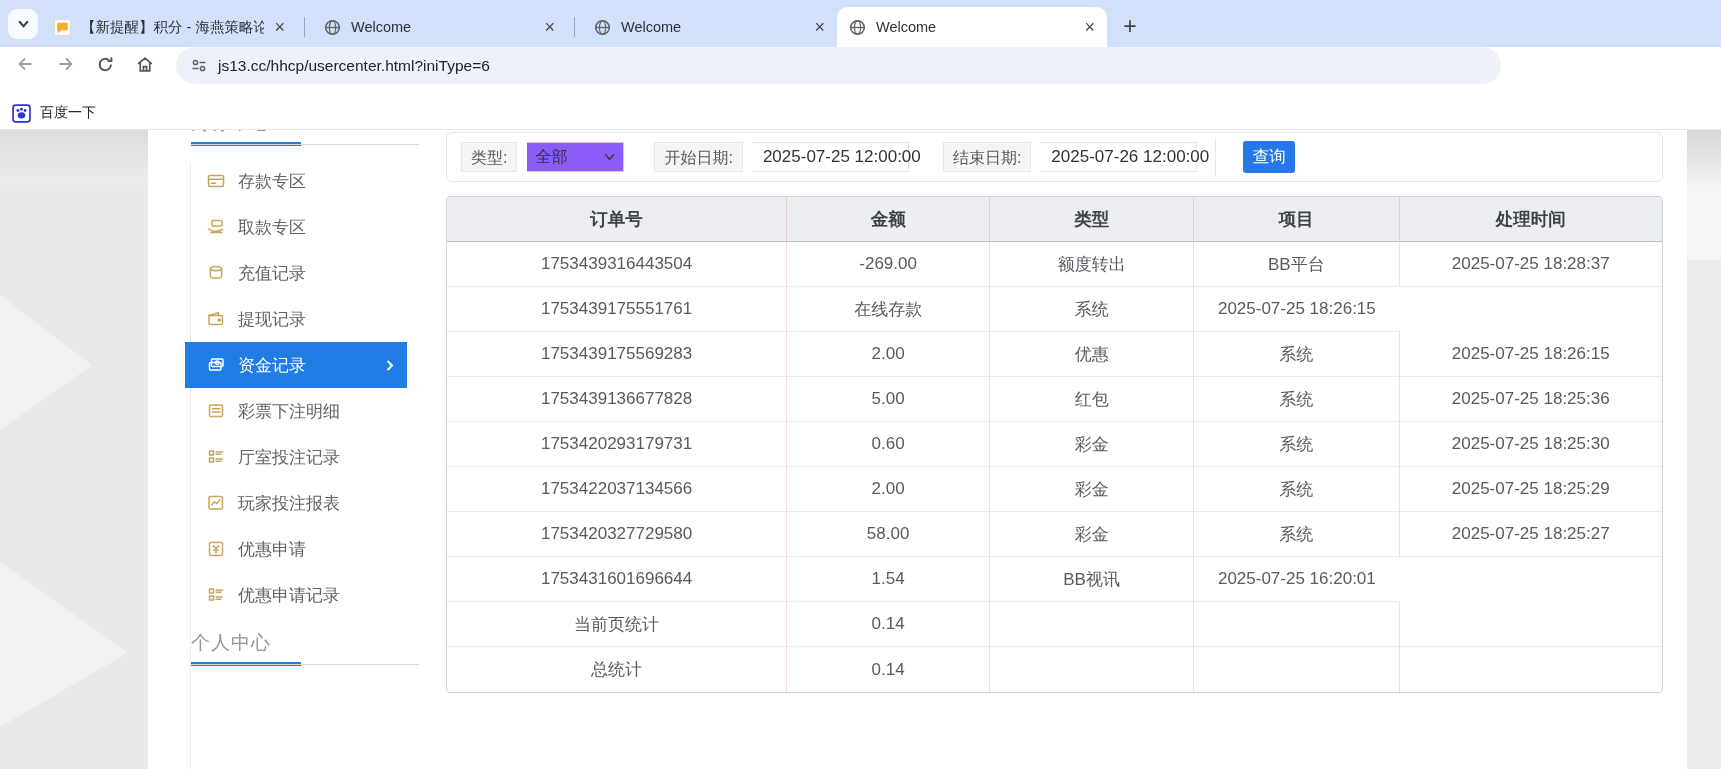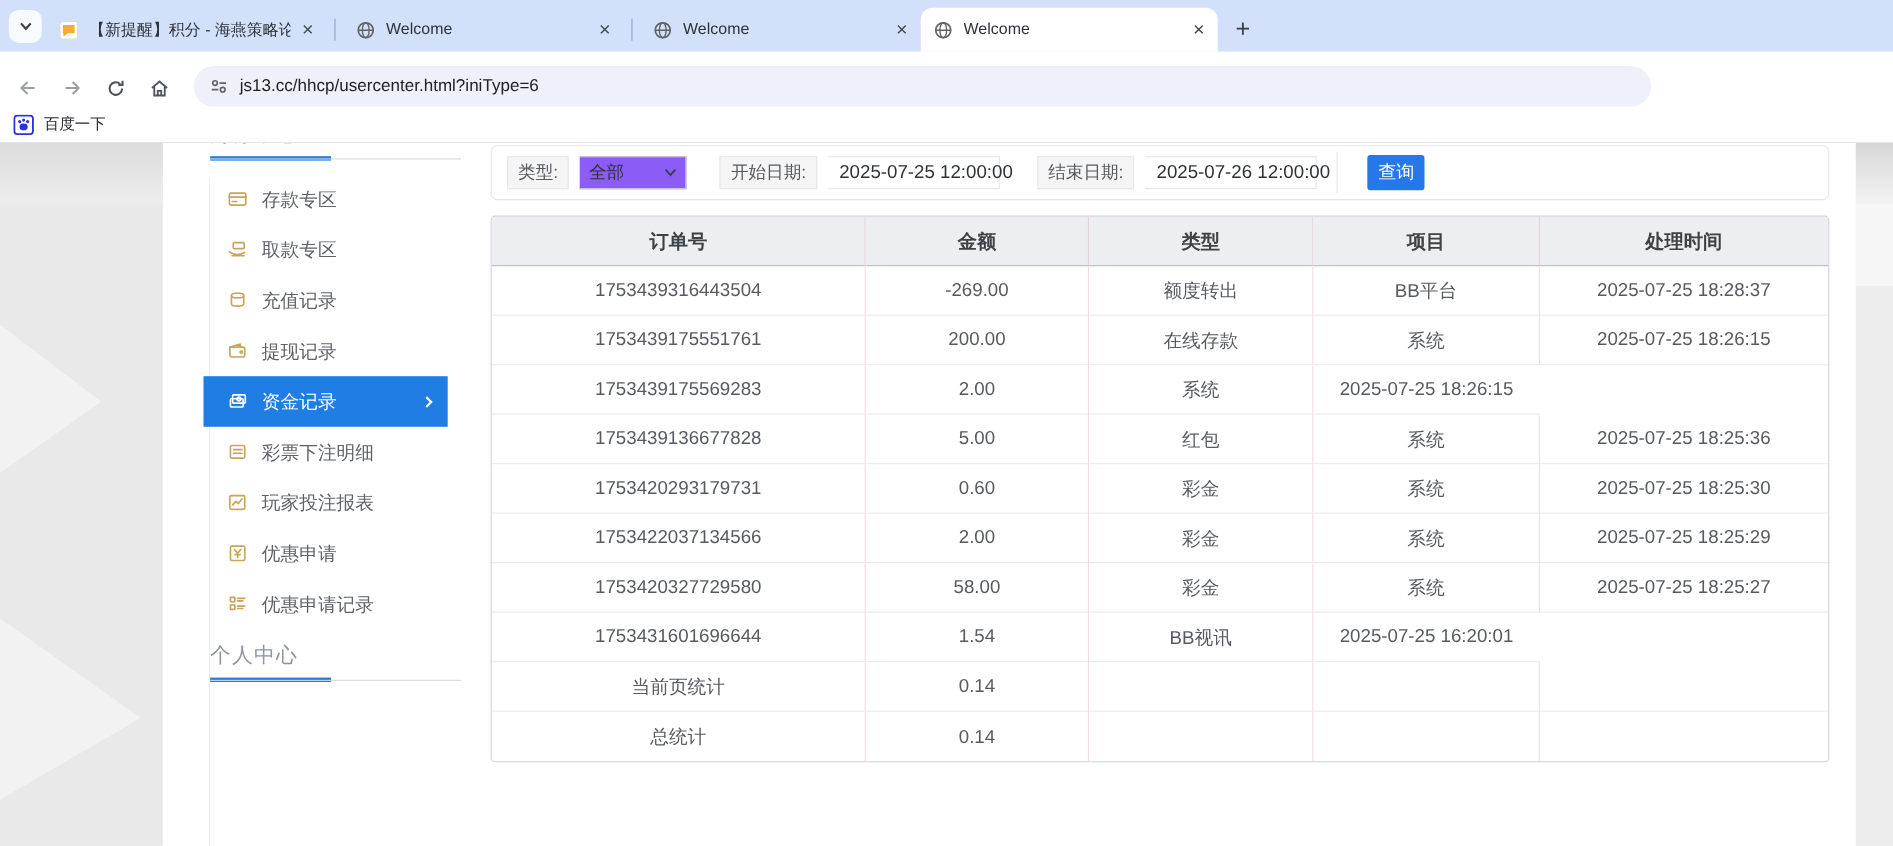--- a/index.html
+++ b/index.html
@@ -11,21 +11,21 @@
   .tab-search{width:30px;height:30px;margin:0 4px 8px 8px;border-radius:9px;background:#f7faff;display:flex;align-items:center;justify-content:center;flex:none;}
   .tabs{display:flex;align-items:flex-end;height:47px;}
   .tab{width:255px;height:40px;display:flex;align-items:center;padding:0 8px 0 12px;box-sizing:border-box;flex:none;}
   .tab.active{width:270px;background:#fff;border-radius:11px 11px 0 0;}
   .tfav{width:17px;height:17px;margin-right:10px;flex:none;display:flex;}
   .ttitle{font-size:14.5px;color:#2d3138;flex:1;overflow:hidden;white-space:nowrap;text-overflow:clip;}
   .tclose{margin-left:6px;font-size:18px;color:#44484e;line-height:1;padding:0 4px;flex:none;}
   .tdiv{width:1px;height:20px;background:#8fa3c7;margin:0 7px 10px 7px;align-self:flex-end;}
   .newtab{width:30px;height:34px;margin:0 0 4px 8px;font-size:23px;color:#3c4043;display:flex;align-items:center;justify-content:center;align-self:flex-end;}
 
-  .toolbar{position:absolute;left:0;top:47px;width:1721px;height:50px;background:#fff;display:flex;align-items:flex-end;}
+  .toolbar{position:absolute;left:0;top:47px;width:1721px;height:50px;background:#fff;display:flex;align-items:flex-start;}
   .navbtn{width:34px;height:34px;display:flex;align-items:center;justify-content:center;margin-left:6px;flex:none;}
   .navbtn:first-child{margin-left:8px;}
   .urlbar{margin-left:14px;width:1325px;height:37px;border-radius:19px;background:#eef1fa;display:flex;align-items:center;padding:0 14px;box-sizing:border-box;}
   .url{font-size:15.5px;color:#202124;margin-left:10px;white-space:nowrap;}
 
   .bookmarks{position:absolute;left:0;top:97px;width:1721px;height:33px;background:#fff;border-bottom:1px solid #e3e6ea;display:flex;align-items:center;box-sizing:border-box;}
   .bookmark{display:flex;align-items:center;margin-left:12px;height:24px;}
   .bookmark span.blabel{font-size:14px;color:#23262b;margin-left:9px;}
 
   
@@ -249,20 +249,33 @@
           </div>
           <div class="menu-item">
             <span class="micon">
               <svg width="18" height="18" viewBox="0 0 18 18" fill="none" stroke="#c8a45c" stroke-width="1.5" stroke-linecap="round" stroke-linejoin="round">
                 <rect x="2.5" y="3" width="13" height="11.5" rx="1.3"></rect>
                 <line x1="5.2" y1="6.7" x2="13" y2="6.7"></line>
                 <line x1="5.2" y1="10" x2="13" y2="10"></line>
               </svg>
             </span>
             <span class="mlabel">彩票下注明细</span>
+          </div>
+          <div class="menu-item">
+            <span class="micon">
+              <svg width="18" height="18" viewBox="0 0 18 18" fill="none" stroke="#c8a45c" stroke-width="1.5" stroke-linecap="round" stroke-linejoin="round">
+                <rect x="2.5" y="3" width="4" height="4"></rect>
+                <line x1="9" y1="4" x2="15.5" y2="4"></line>
+                <line x1="9" y1="6.2" x2="13.8" y2="6.2"></line>
+                <rect x="2.5" y="10" width="4" height="4"></rect>
+                <line x1="9" y1="11" x2="15.5" y2="11"></line>
+                <line x1="9" y1="13.2" x2="13.8" y2="13.2"></line>
+              </svg>
+            </span>
+            <span class="mlabel">厅室投注记录</span>
           </div>
           <div class="menu-item">
             <span class="micon">
               <svg width="18" height="18" viewBox="0 0 18 18" fill="none" stroke="#c8a45c" stroke-width="1.5" stroke-linecap="round" stroke-linejoin="round">
                 <rect x="2" y="2.5" width="13.5" height="12.5" rx="1.3"></rect>
                 <polyline points="4.6,11 7.6,7.8 9.6,9.8 13,5.6"></polyline>
               </svg>
             </span>
             <span class="mlabel">玩家投注报表</span>
           </div>
@@ -323,28 +336,28 @@
           </div>
           <div class="trow">
             <div class="tcell">1753439316443504</div>
             <div class="tcell">-269.00</div>
             <div class="tcell">额度转出</div>
             <div class="tcell">BB平台</div>
             <div class="tcell">2025-07-25 18:28:37</div>
           </div>
           <div class="trow">
             <div class="tcell">1753439175551761</div>
-            <div class="tcell">200.00</div>
             <div class="tcell">在线存款</div>
             <div class="tcell">系统</div>
             <div class="tcell">2025-07-25 18:26:15</div>
           </div>
           <div class="trow">
             <div class="tcell">1753439175569283</div>
             <div class="tcell">2.00</div>
+            <div class="tcell">优惠</div>
             <div class="tcell">系统</div>
             <div class="tcell">2025-07-25 18:26:15</div>
           </div>
           <div class="trow">
             <div class="tcell">1753439136677828</div>
             <div class="tcell">5.00</div>
             <div class="tcell">红包</div>
             <div class="tcell">系统</div>
             <div class="tcell">2025-07-25 18:25:36</div>
           </div>

